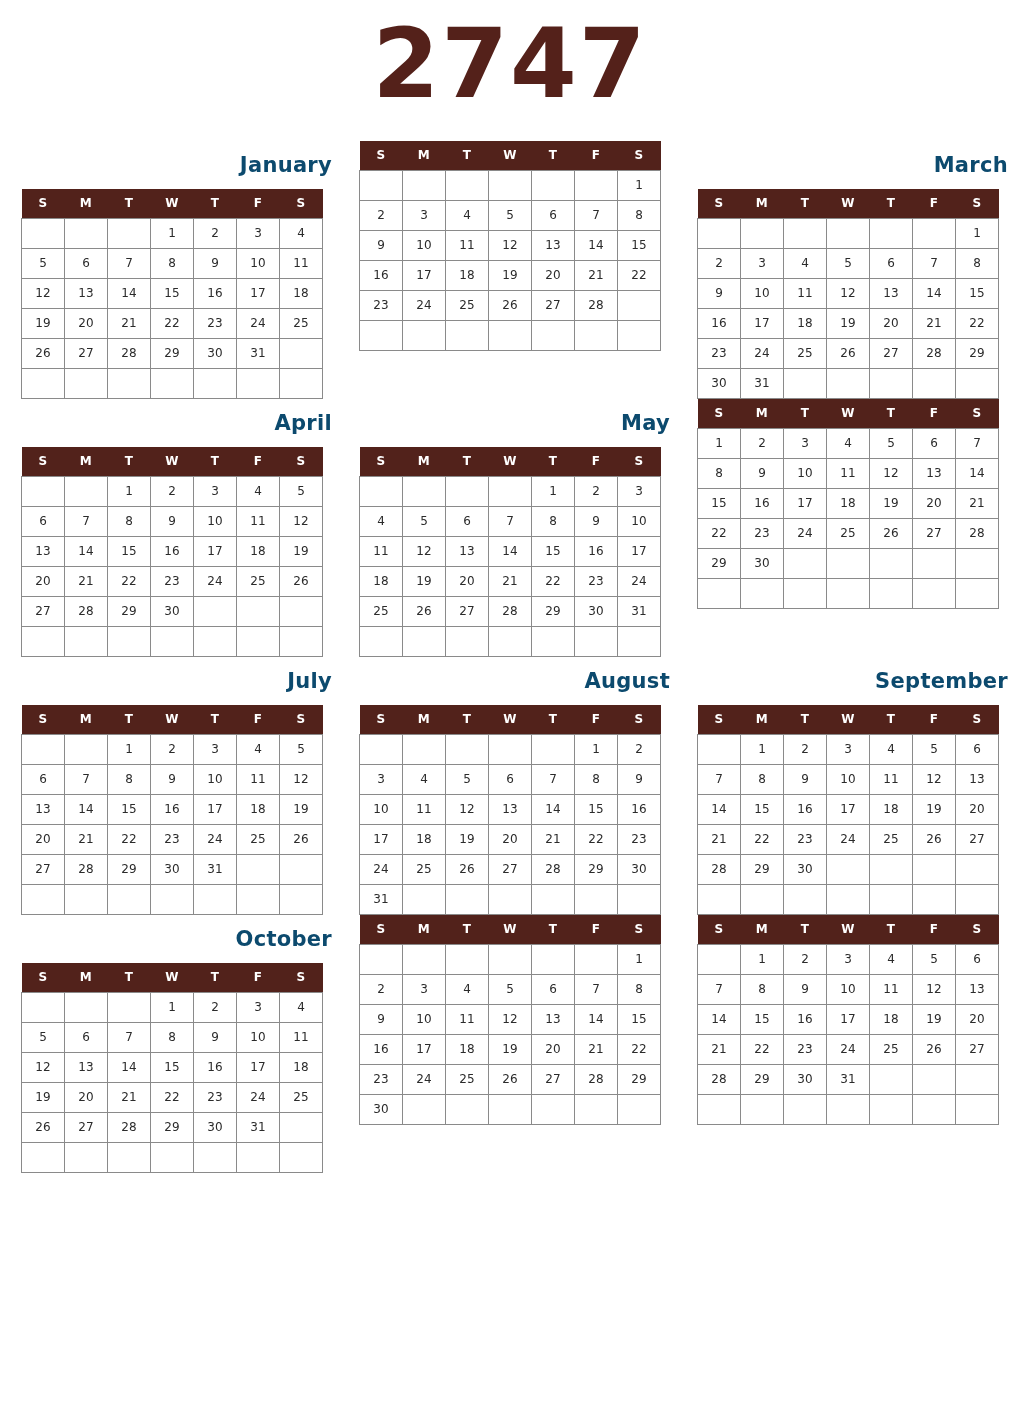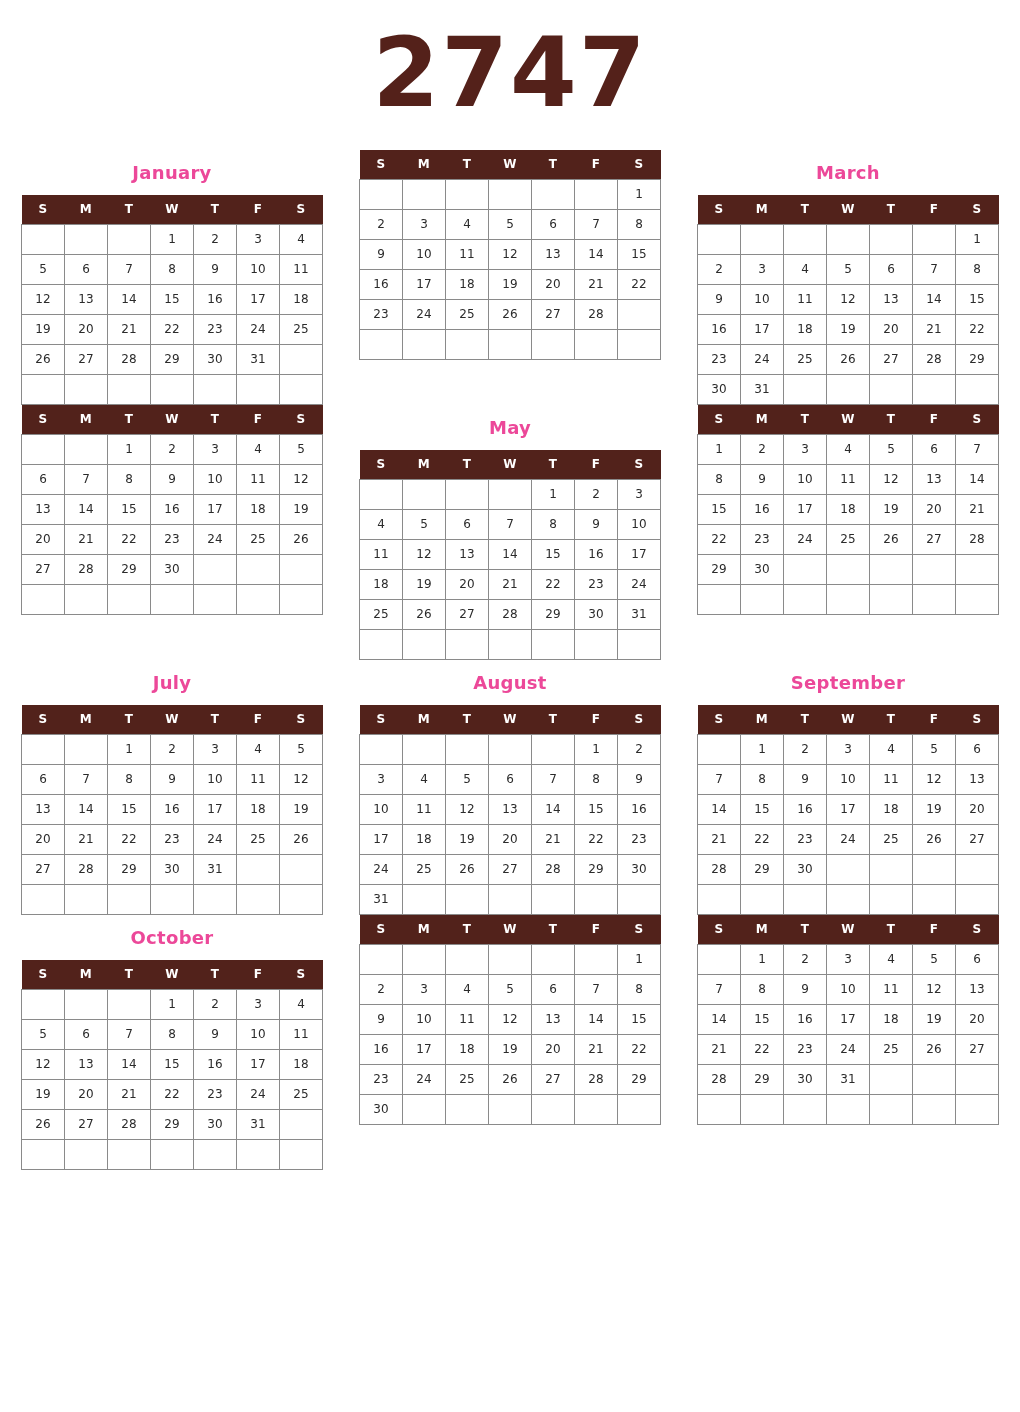--- a/index.html
+++ b/index.html
@@ -12,21 +12,21 @@
     height: 1412px;
     font-family: "DejaVu Sans", sans-serif;
     color: #4a1f17;
     position: relative;
     overflow: hidden;
   }
   .page {
     width: 1020px;
     height: 1280px;
     box-sizing: border-box;
-    padding: 9px;
+    padding: 0;
   }
   .year-title {
     text-align: center;
     font-size: 96px;
     font-weight: bold;
     color: #54211a;
     letter-spacing: 2px;
     margin: 0;
     padding-top: 14px;
     line-height: 1.05;
@@ -38,24 +38,24 @@
     grid-template-columns: repeat(3, 320px);
     justify-content: center;
     column-gap: 18px;
     row-gap: 0px;
   }
   .month {
     width: 320px;
     margin-bottom: 0px;
   }
   .month-name {
-    text-align: center;
-    font-size: 18px;
+    text-align: right;
+    font-size: 21px;
     font-weight: bold;
-    color: #ec4899;
+    color: #0c4a6e;
     margin: 12px 0 12px 0;
     letter-spacing: 0.3px;
   }
   table.cal {
     border-collapse: collapse;
     width: 302px;
     margin: 0 auto;
     table-layout: fixed;
   }
   table.cal th {
@@ -297,20 +297,21 @@
               <td class="empty">&nbsp;</td>
               <td class="empty">&nbsp;</td>
               <td class="empty">&nbsp;</td>
               <td class="empty">&nbsp;</td>
               <td class="empty">&nbsp;</td>
             </tr>
           </tbody>
         </table>
       </div>
       <div class="month">
+        <div class="month-name">April</div>
         <table class="cal">
           <thead>
             <tr>
               <th>S</th>
               <th>M</th>
               <th>T</th>
               <th>W</th>
               <th>T</th>
               <th>F</th>
               <th>S</th>

